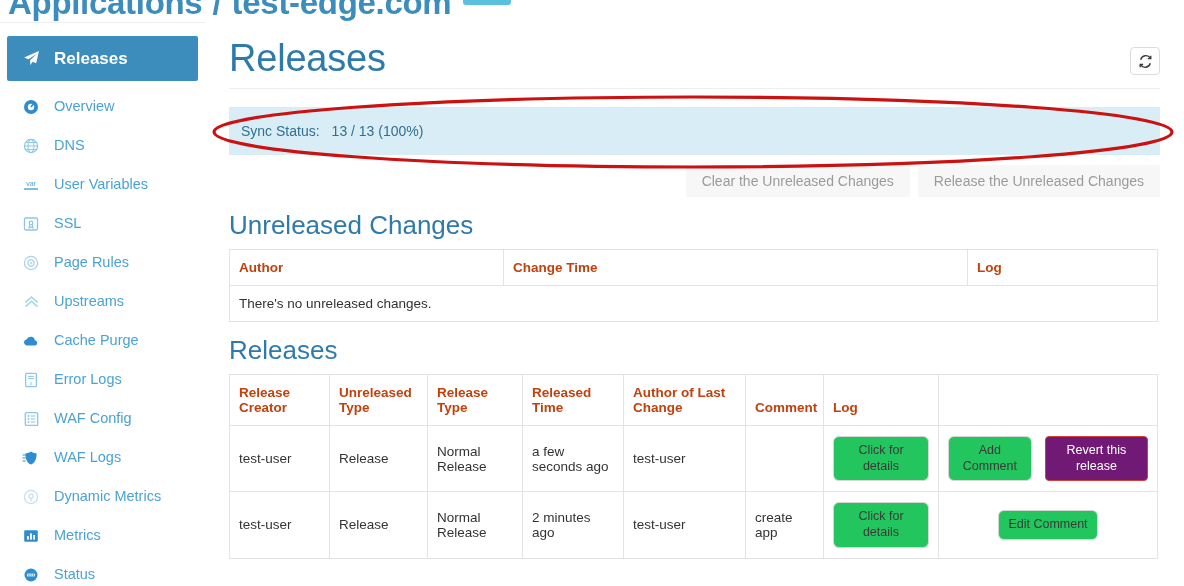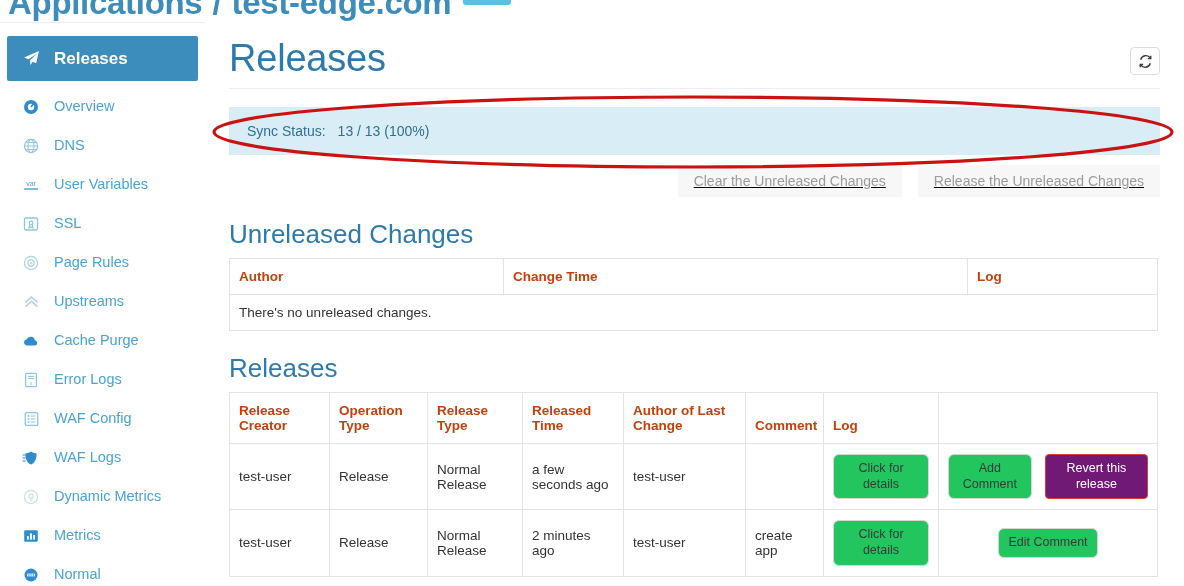--- a/index.html
+++ b/index.html
@@ -116,51 +116,50 @@
   }
   .refresh-btn svg { display: block; }
 
   
   .sync-banner {
     margin-top: 18px;
     height: 48px;
     background: #d9edf7;
     display: flex;
     align-items: center;
-    padding-left: 18px;
+    padding-left: 12px;
     color: #31708f;
     font-size: 14px;
   }
   .sync-label { margin-right: 12px; }
   .sync-value { }
 
   
   .unrel-actions {
     display: flex;
     justify-content: flex-end;
-    gap: 16px;
+    gap: 8px;
     margin-top: 10px;
-    text-decoration: underline;
   }
   .btn-disabled {
     background: #f7f7f7;
     color: #9b9b9b;
     border: none;
     font-size: 14px;
     padding: 8px 16px;
     cursor: default;
     font-family: "Liberation Sans", sans-serif;
   }
 
   
   .section-title {
     font-size: 26px;
     color: #2e7aab;
     font-weight: normal;
-    margin: 24px 0 11px 0;
+    margin: 15px 0 11px 0;
     line-height: 1;
   }
 
   
   table.grid {
     width: 928px;
     border-collapse: collapse;
     font-size: 13.5px;
     table-layout: fixed;
   }
@@ -372,21 +371,21 @@
     <div class="nav-item">
       <span class="nav-icon">
         <svg width="16" height="16" viewBox="0 0 16 16">
             <circle cx="8" cy="8" r="6.5" fill="#2e8ccf"></circle>
             <rect x="4.2" y="6.6" width="7.6" height="2.8" fill="#ffffff"></rect>
             <rect x="5.4" y="6.6" width="0.9" height="2.8" fill="#2e8ccf"></rect>
             <rect x="7.6" y="6.6" width="0.9" height="2.8" fill="#2e8ccf"></rect>
             <rect x="9.8" y="6.6" width="0.9" height="2.8" fill="#2e8ccf"></rect>
           </svg>
       </span>
-      <span class="nav-label">Normal</span>
+      <span class="nav-label">Status</span>
     </div>
 
   </nav>
 
   <main class="main">
 
     <div class="page-head">
       <h1 class="page-title">Releases</h1>
       <div class="refresh-btn">
         <span>
@@ -441,21 +440,21 @@
           <col style="width:95px">
         <col style="width:101px">
           <col style="width:122px">
           <col style="width:78px">
         <col style="width:115px">
           <col style="width:219px">
       </colgroup>
       <thead>
         <tr>
           <th>Release Creator</th>
-          <th>Operation Type</th>
+          <th>Unreleased Type</th>
           <th>Release Type</th>
           <th>Released Time</th>
           <th>Author of Last Change</th>
           <th>Comment</th>
           <th>Log</th>
           <th></th>
         </tr>
       </thead>
       <tbody>
         <tr>

